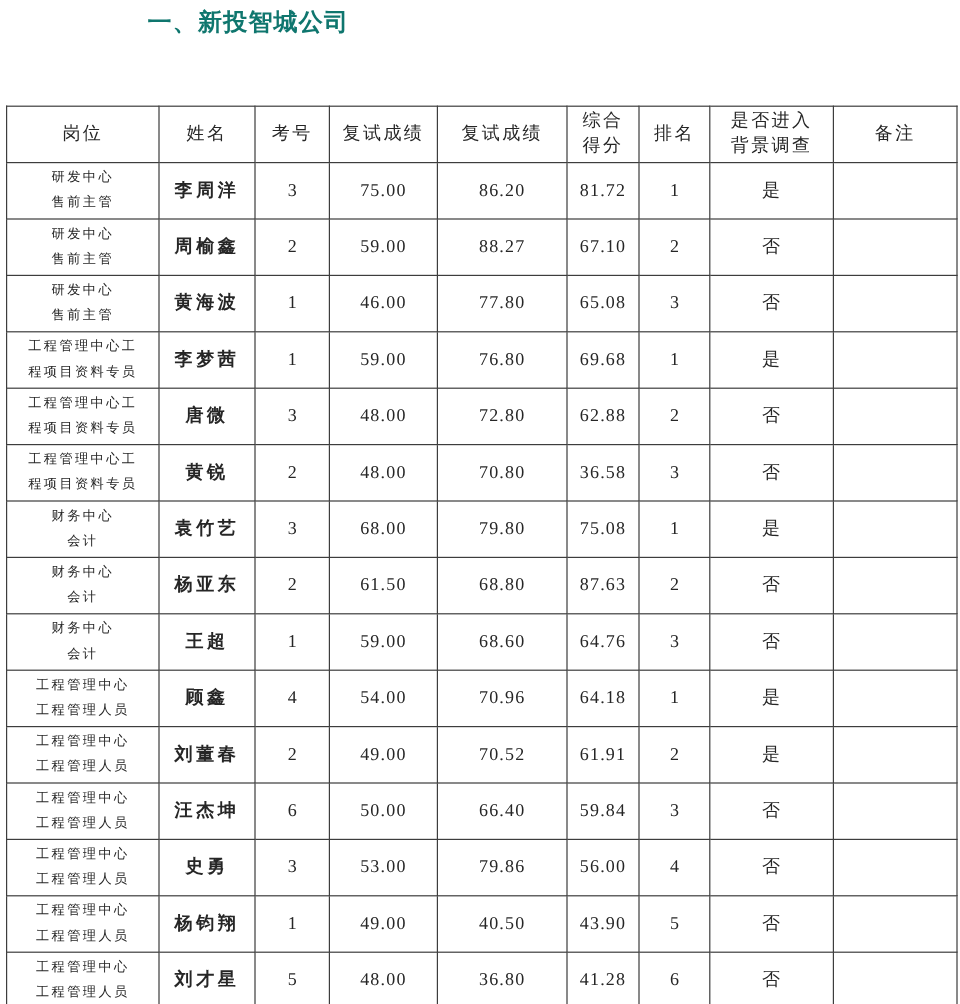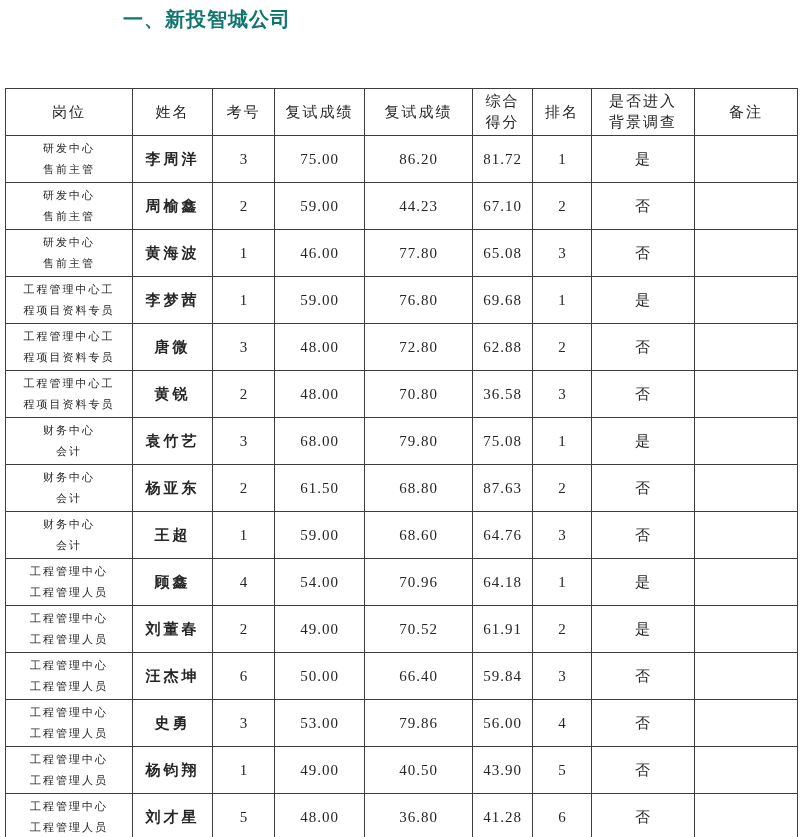--- a/index.html
+++ b/index.html
@@ -116,21 +116,21 @@
           <td class="col-rank">1</td>
           <td class="col-background">是</td>
           <td class="col-remark"></td>
         </tr>
         <tr>
           <td class="col-position">研发中心
 售前主管</td>
           <td class="col-name">周榆鑫</td>
           <td class="col-exam_no">2</td>
           <td class="col-first_score">59.00</td>
-          <td class="col-second_score">44.23</td>
+          <td class="col-second_score">88.27</td>
           <td class="col-composite">67.10</td>
           <td class="col-rank">2</td>
           <td class="col-background">否</td>
           <td class="col-remark"></td>
         </tr>
         <tr>
           <td class="col-position">研发中心
 售前主管</td>
           <td class="col-name">黄海波</td>
           <td class="col-exam_no">1</td>

